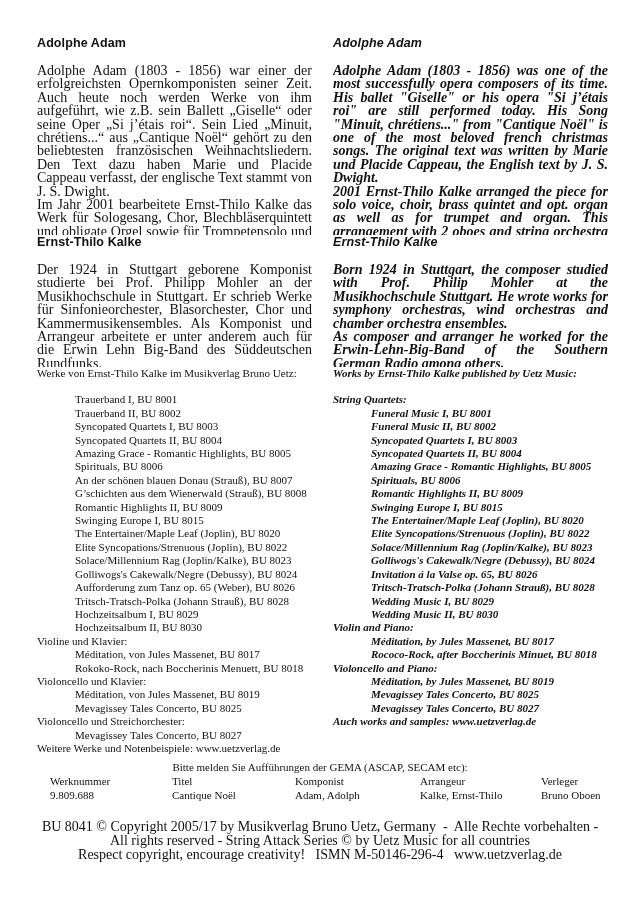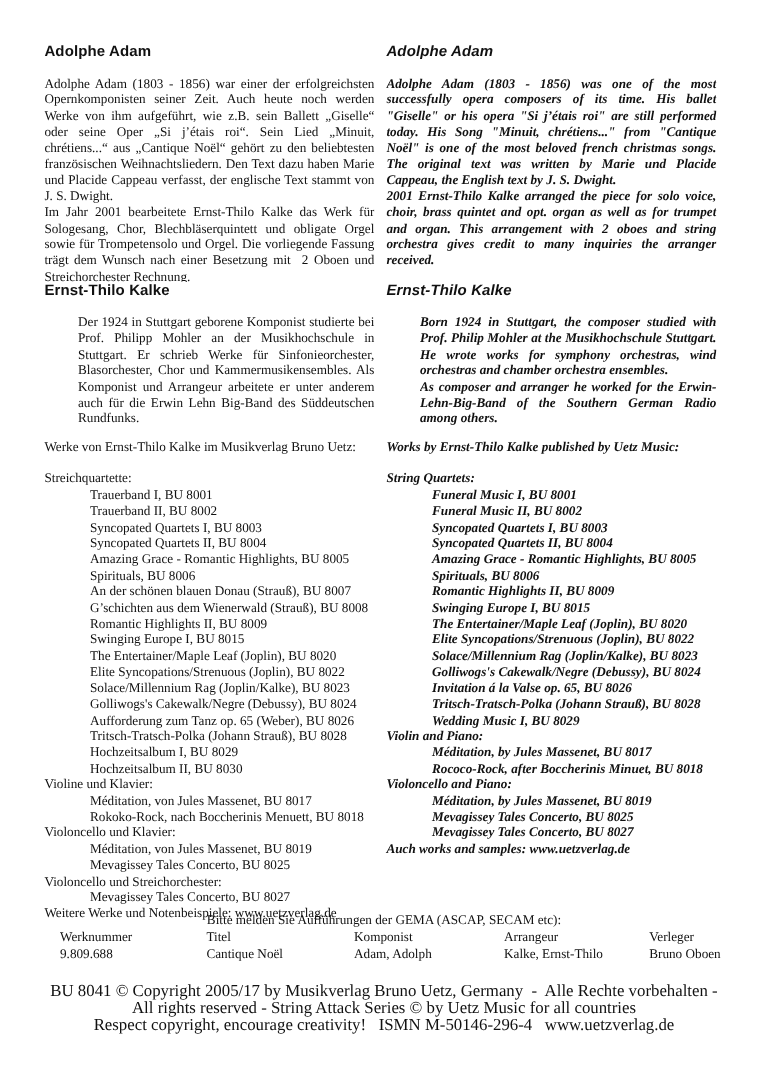--- a/index.html
+++ b/index.html
@@ -5,32 +5,32 @@
   html, body { margin:0; padding:0; }
   body {
     width:640px; height:905px;
     background:#ffffff; color:#111111;
     font-family:"Liberation Serif", serif;
     position:relative; overflow:hidden;
   }
   .page { position:absolute; inset:0; }
   .columns {
     position:absolute; top:36px; left:37px;
-    display:flex; gap:10px;
+    display:flex; gap:21px;
   }
   .col { width:275px; flex:0 0 auto; }
   .heading {
     font-family:"Liberation Sans", sans-serif;
     font-weight:bold; font-size:12.5px; line-height:14px;
     margin:0 0 14px 0; letter-spacing:0.1px;
   }
-  .bio { font-size:11px; line-height:13.4px; text-align:justify; overflow:hidden; }
+  .bio { font-size:14px; line-height:13.4px; text-align:justify; overflow:hidden; }
   .bio-p { margin:0; }
   .bio-adam { height:171px; }
-  .bio-kalke { height:104px;margin-left:28px; }
+  .bio-kalke { height:104px; }
   .works-heading { font-size:11px; line-height:13.4px; margin:0 0 13px 0; }
   .works-list { font-size:11px; line-height:13.4px; }
   .work-category { padding-left:0; }
   .work-item { padding-left:38px; }
   
   .col-en .heading { font-style:italic; }
   .col-en .bio, .col-en .works-heading, .col-en .works-list {
     font-style:italic; font-weight:bold;
   }
   
@@ -63,21 +63,20 @@
       <div class="bio bio-adam">
           <div class="bio-p">Adolphe Adam (1803 - 1856) war einer der erfolgreichsten Opernkomponisten seiner Zeit. Auch heute noch werden Werke von ihm aufgeführt, wie z.B. sein Ballett „Giselle“ oder seine Oper „Si j’étais roi“. Sein Lied „Minuit, chrétiens...“ aus „Cantique Noël“ gehört zu den beliebtesten französischen Weihnachtsliedern. Den Text dazu haben Marie und Placide Cappeau verfasst, der englische Text stammt von J. S. Dwight.</div>
           <div class="bio-p">Im Jahr 2001 bearbeitete Ernst-Thilo Kalke das Werk für Sologesang, Chor, Blechbläserquintett und obligate Orgel sowie für Trompetensolo und Orgel. Die vorliegende Fassung trägt dem Wunsch nach einer Besetzung mit&nbsp; 2 Oboen und Streichorchester Rechnung.</div>
         </div>
       <h2 class="heading">Ernst-Thilo Kalke</h2>
       <div class="bio bio-kalke">
           <div class="bio-p">Der 1924 in Stuttgart geborene Komponist studierte bei Prof. Philipp Mohler an der Musikhochschule in Stuttgart. Er schrieb Werke für Sinfonieorchester, Blasorchester, Chor und Kammermusikensembles. Als Komponist und Arrangeur arbeitete er unter anderem auch für die Erwin Lehn Big-Band des Süddeutschen Rundfunks.</div>
         </div>
       <div class="works-heading">Werke von Ernst-Thilo Kalke im Musikverlag Bruno Uetz:</div>
       <div class="works-list">
-          <div class="work-category">Streichquartette:</div>
           <div class="work-item">Trauerband I, BU 8001</div>
           <div class="work-item">Trauerband II, BU 8002</div>
           <div class="work-item">Syncopated Quartets I, BU 8003</div>
           <div class="work-item">Syncopated Quartets II, BU 8004</div>
           <div class="work-item">Amazing Grace - Romantic Highlights, BU 8005</div>
           <div class="work-item">Spirituals, BU 8006</div>
           <div class="work-item">An der schönen blauen Donau (Strauß), BU 8007</div>
           <div class="work-item">G’schichten aus dem Wienerwald (Strauß), BU 8008</div>
           <div class="work-item">Romantic Highlights II, BU 8009</div>
           <div class="work-item">Swinging Europe I, BU 8015</div>
@@ -123,20 +122,21 @@
           <div class="work-item">Spirituals, BU 8006</div>
           <div class="work-item">Romantic Highlights II, BU 8009</div>
           <div class="work-item">Swinging Europe I, BU 8015</div>
           <div class="work-item">The Entertainer/Maple Leaf (Joplin), BU 8020</div>
           <div class="work-item">Elite Syncopations/Strenuous (Joplin), BU 8022</div>
           <div class="work-item">Solace/Millennium Rag (Joplin/Kalke), BU 8023</div>
           <div class="work-item">Golliwogs's Cakewalk/Negre (Debussy), BU 8024</div>
           <div class="work-item">Invitation á la Valse op. 65, BU 8026</div>
           <div class="work-item">Tritsch-Tratsch-Polka (Johann Strauß), BU 8028</div>
           <div class="work-item">Wedding Music I, BU 8029</div>
+          <div class="work-item">Wedding Music II, BU 8030</div>
           <div class="work-category">Violin and Piano:</div>
           <div class="work-item">Méditation, by Jules Massenet, BU 8017</div>
           <div class="work-item">Rococo-Rock, after Boccherinis Minuet, BU 8018</div>
           <div class="work-category">Violoncello and Piano:</div>
           <div class="work-item">Méditation, by Jules Massenet, BU 8019</div>
           <div class="work-item">Mevagissey Tales Concerto, BU 8025</div>
           <div class="work-item">Mevagissey Tales Concerto, BU 8027</div>
           <div class="work-category">Auch works and samples: www.uetzverlag.de</div>
         </div>
     </section>

